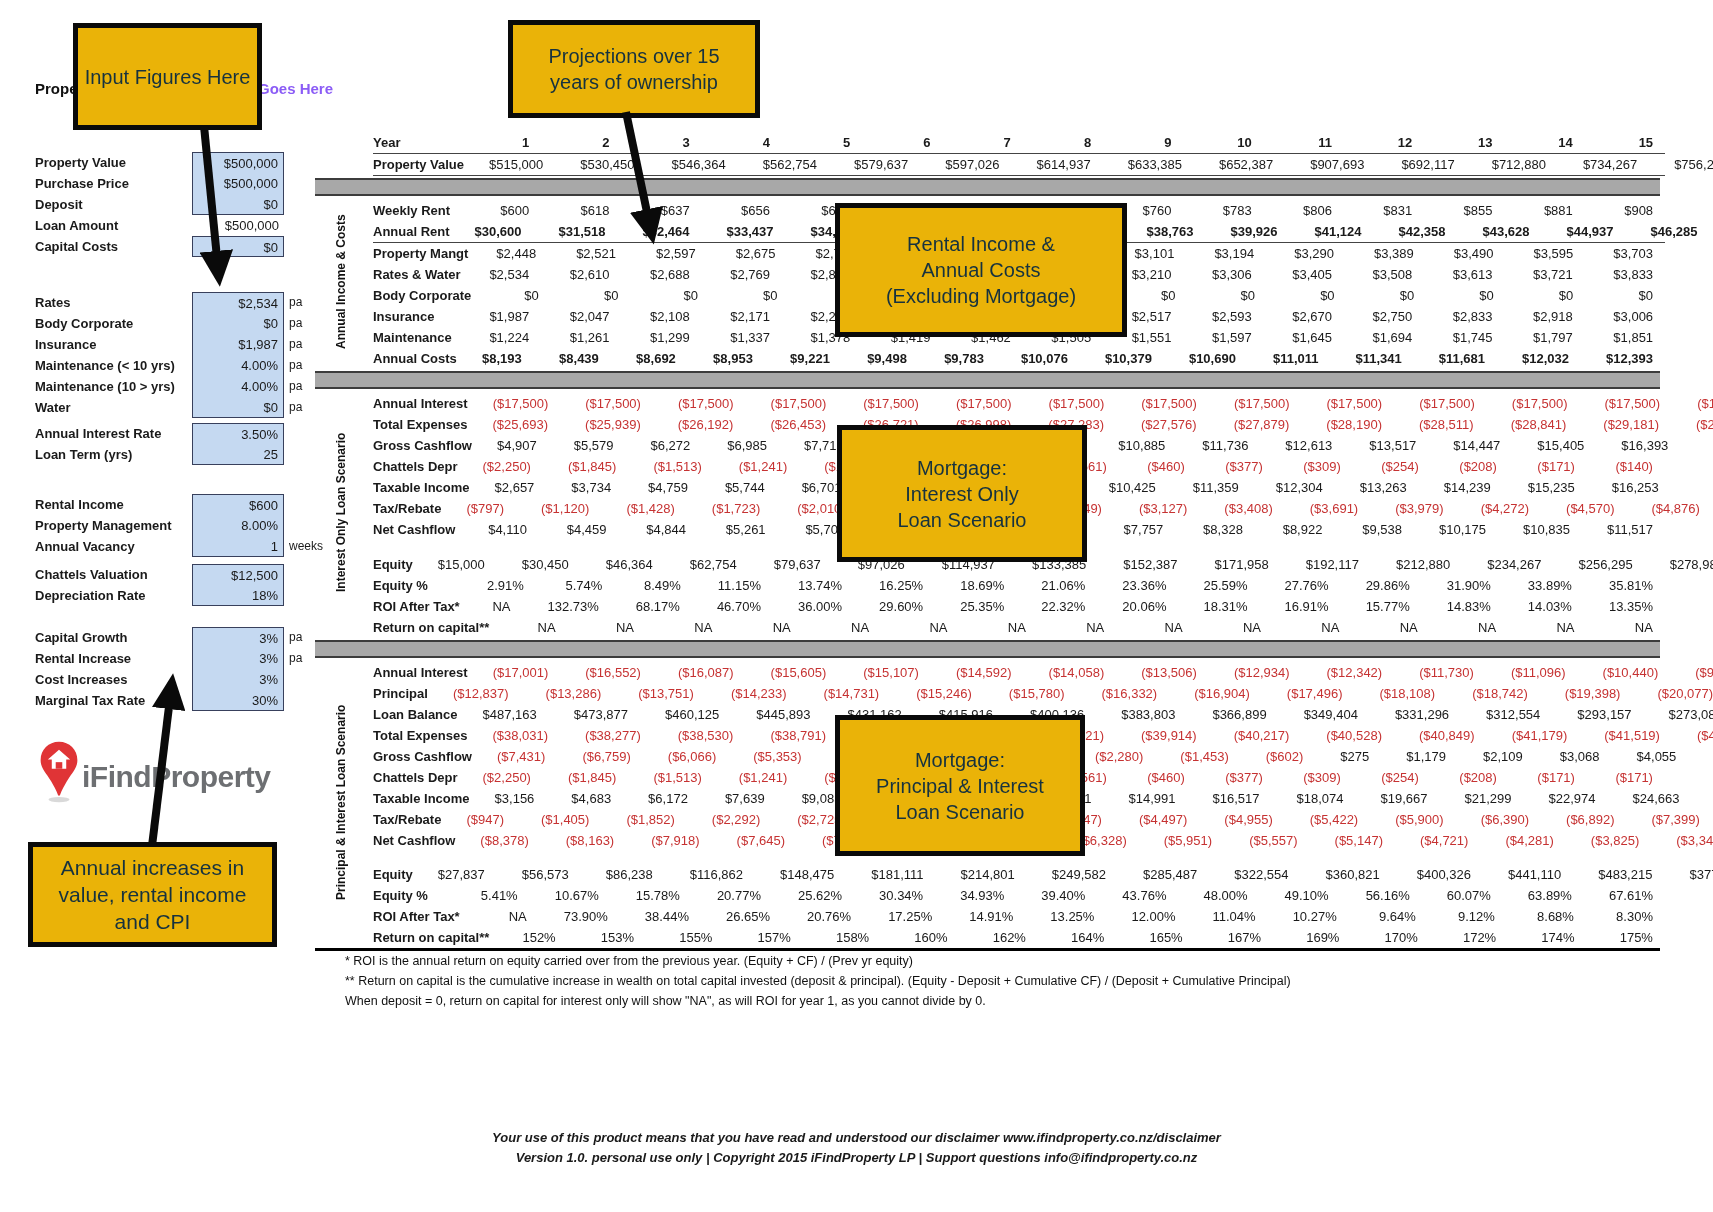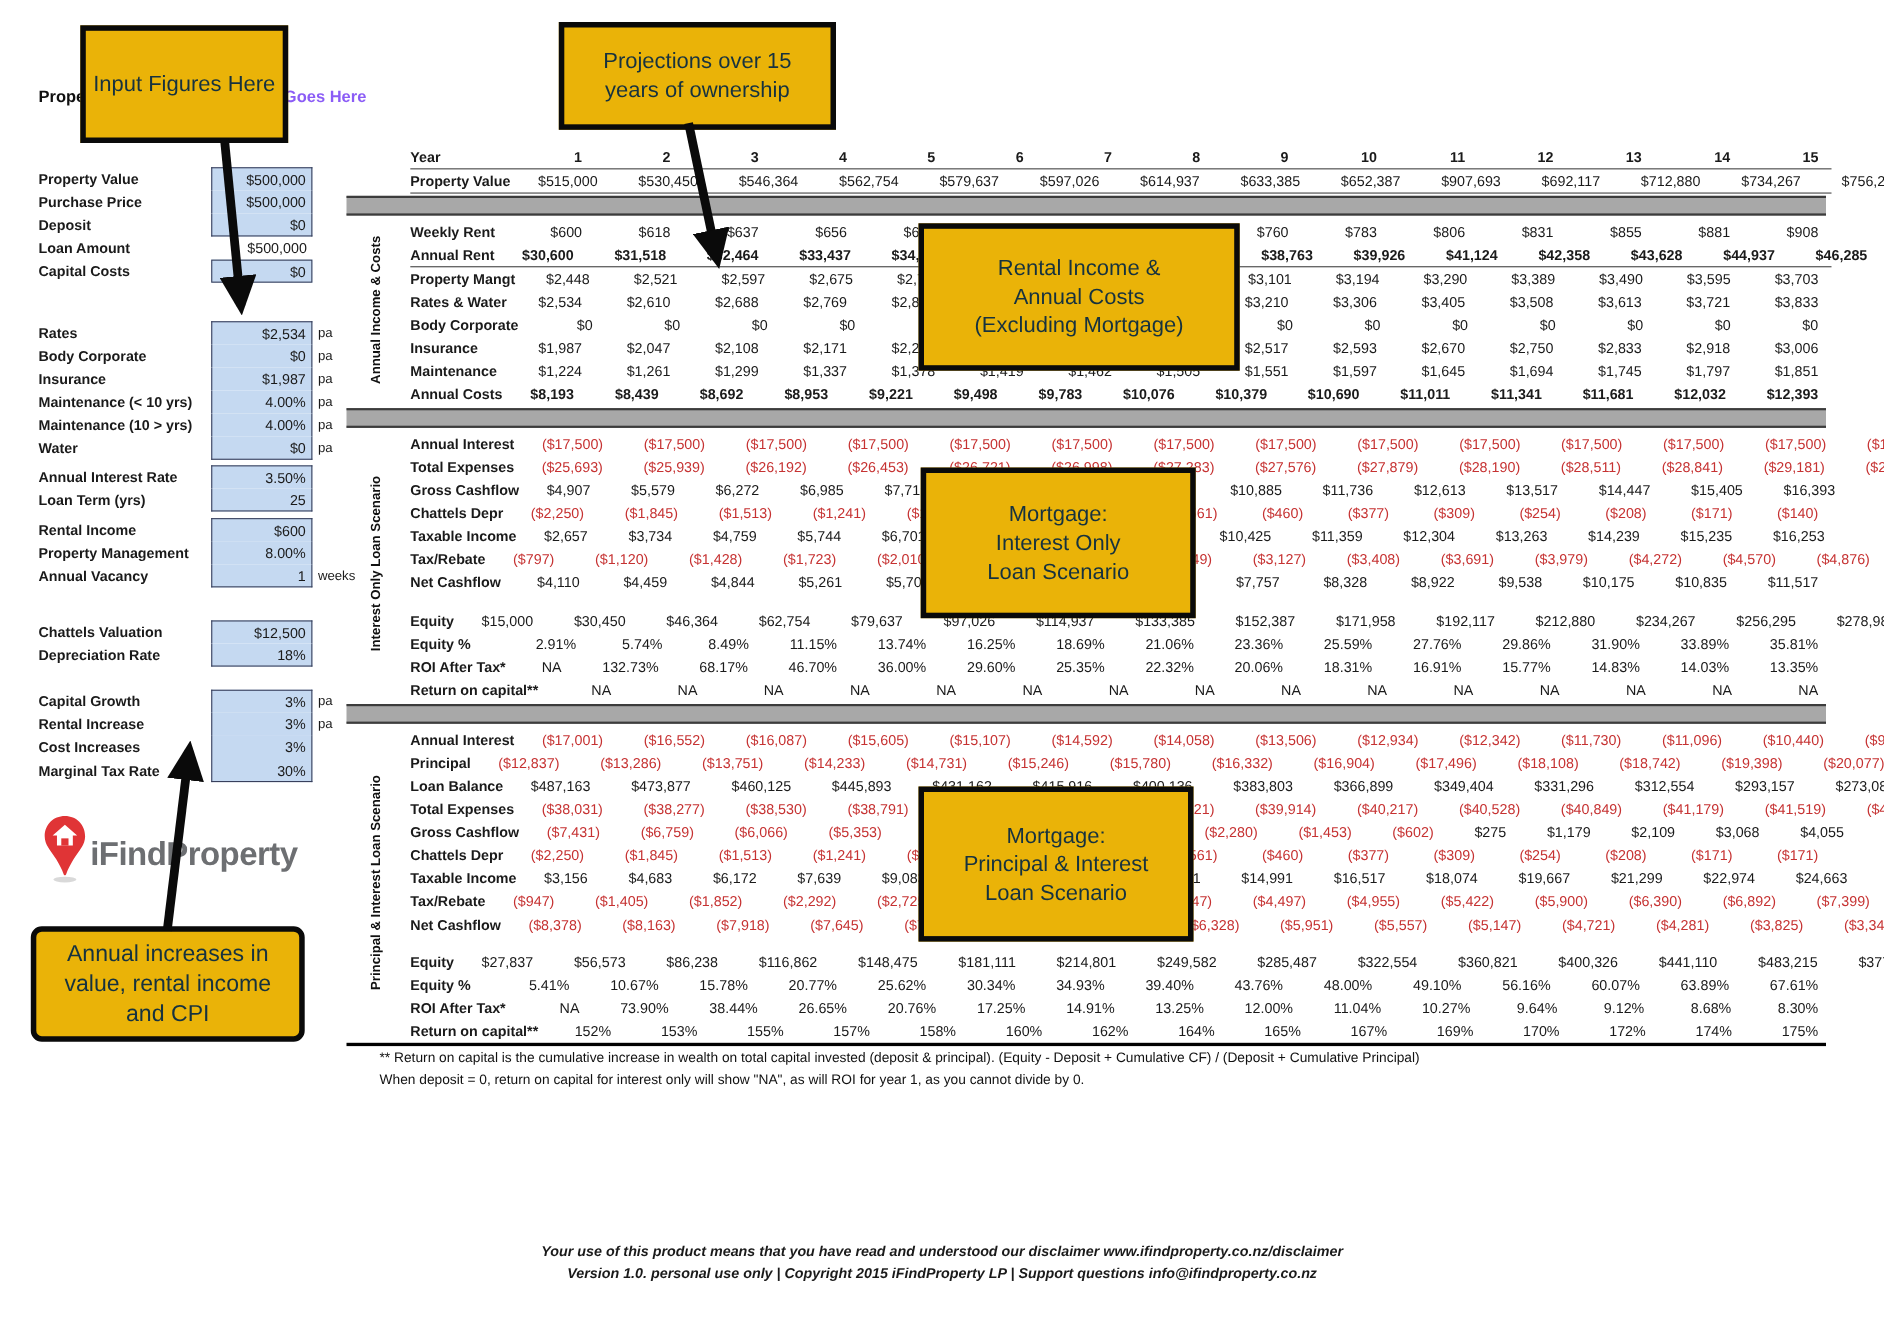--- a/index.html
+++ b/index.html
@@ -46,21 +46,21 @@
 
   
   .callout{position:absolute;background:#eab308;border:5px solid #0a0a0a;z-index:5;
            display:flex;align-items:center;justify-content:center;text-align:center;
            font-size:20px;color:#16323f;white-space:pre-line;line-height:1.3;box-sizing:border-box;}
   #co-input{left:73px;top:23px;width:189px;height:107px;}
   #co-proj{left:508px;top:20px;width:252px;height:98px;}
   #co-rental{left:835px;top:203px;width:292px;height:134px;}
   #co-io{left:837px;top:425px;width:250px;height:137px;}
   #co-pi{left:835px;top:715px;width:250px;height:141px;}
-  #co-annual{left:28px;top:842px;width:249px;height:105px;font-size:21px;border-radius:10px;}
+  #co-annual{left:28px;top:842px;width:249px;height:105px;font-size:21px;}
 
   #arrows{position:absolute;left:0;top:0;width:1713px;height:1212px;z-index:6;pointer-events:none;}
 
   
   #logo{position:absolute;left:38px;top:740px;height:66px;z-index:2;display:flex;align-items:flex-start;}
   #logo-text{font-size:30px;font-weight:bold;color:#6d6f72;letter-spacing:-0.5px;margin-left:2px;margin-top:20px;}
 
   
   #notes{position:absolute;left:345px;top:951px;font-size:12.5px;line-height:20px;color:#111;}
   #footer{position:absolute;left:0;top:1128px;width:1713px;text-align:center;
@@ -143,21 +143,21 @@
           <div class="ilabel">Annual Interest Rate</div>
           <div class="ival boxed first">3.50%</div>
           <div class="iunit"></div>
         </div>
         <div class="irow">
           <div class="ilabel">Loan Term (yrs)</div>
           <div class="ival boxed last">25</div>
           <div class="iunit"></div>
         </div>
       </div>
-      <div class="igroup" style="top: 471px;">
+      <div class="igroup" style="top: 494px;">
         <div class="irow">
           <div class="ilabel">Rental Income</div>
           <div class="ival boxed first">$600</div>
           <div class="iunit"></div>
         </div>
         <div class="irow">
           <div class="ilabel">Property Management</div>
           <div class="ival boxed">8.00%</div>
           <div class="iunit"></div>
         </div>
@@ -859,20 +859,21 @@
     <svg width="42" height="64" viewBox="0 0 64 96">
       <ellipse cx="32" cy="90" rx="16" ry="4" fill="#c9c9c9" opacity="0.7"></ellipse>
       <path d="M32 2 C16 2 4 14 4 30 c0 12 8 19 16 32 c4 7 8 14 10 20 c1 3 3 3 4 0 c2 -6 6 -13 10 -20 c8 -13 16 -20 16 -32 C60 14 48 2 32 2 Z" fill="#e03436"></path>
       <path d="M32 14 L15 29 h6 v14 h22 V29 h6 Z" fill="#ffffff"></path>
       <rect x="27" y="33" width="10" height="10" fill="#e03436"></rect>
     </svg>
     <span id="logo-text">iFindProperty</span>
   </div>
 
   <div id="notes">
+    <div>* ROI is the annual return on equity carried over from the previous year. (Equity + CF) / (Prev yr equity)</div>
     <div>** Return on capital is the cumulative increase in wealth on total capital invested (deposit &amp; principal). (Equity - Deposit + Cumulative CF) / (Deposit + Cumulative Principal)</div>
     <div>When deposit = 0, return on capital for interest only will show "NA", as will ROI for year 1, as you cannot divide by 0.</div>
   </div>
 
   <div id="footer">
     <div>Your use of this product means that you have read and understood our disclaimer www.ifindproperty.co.nz/disclaimer</div>
     <div>Version 1.0. personal use only | Copyright 2015 iFindProperty LP | Support questions info@ifindproperty.co.nz</div>
   </div>
 
 </div>

